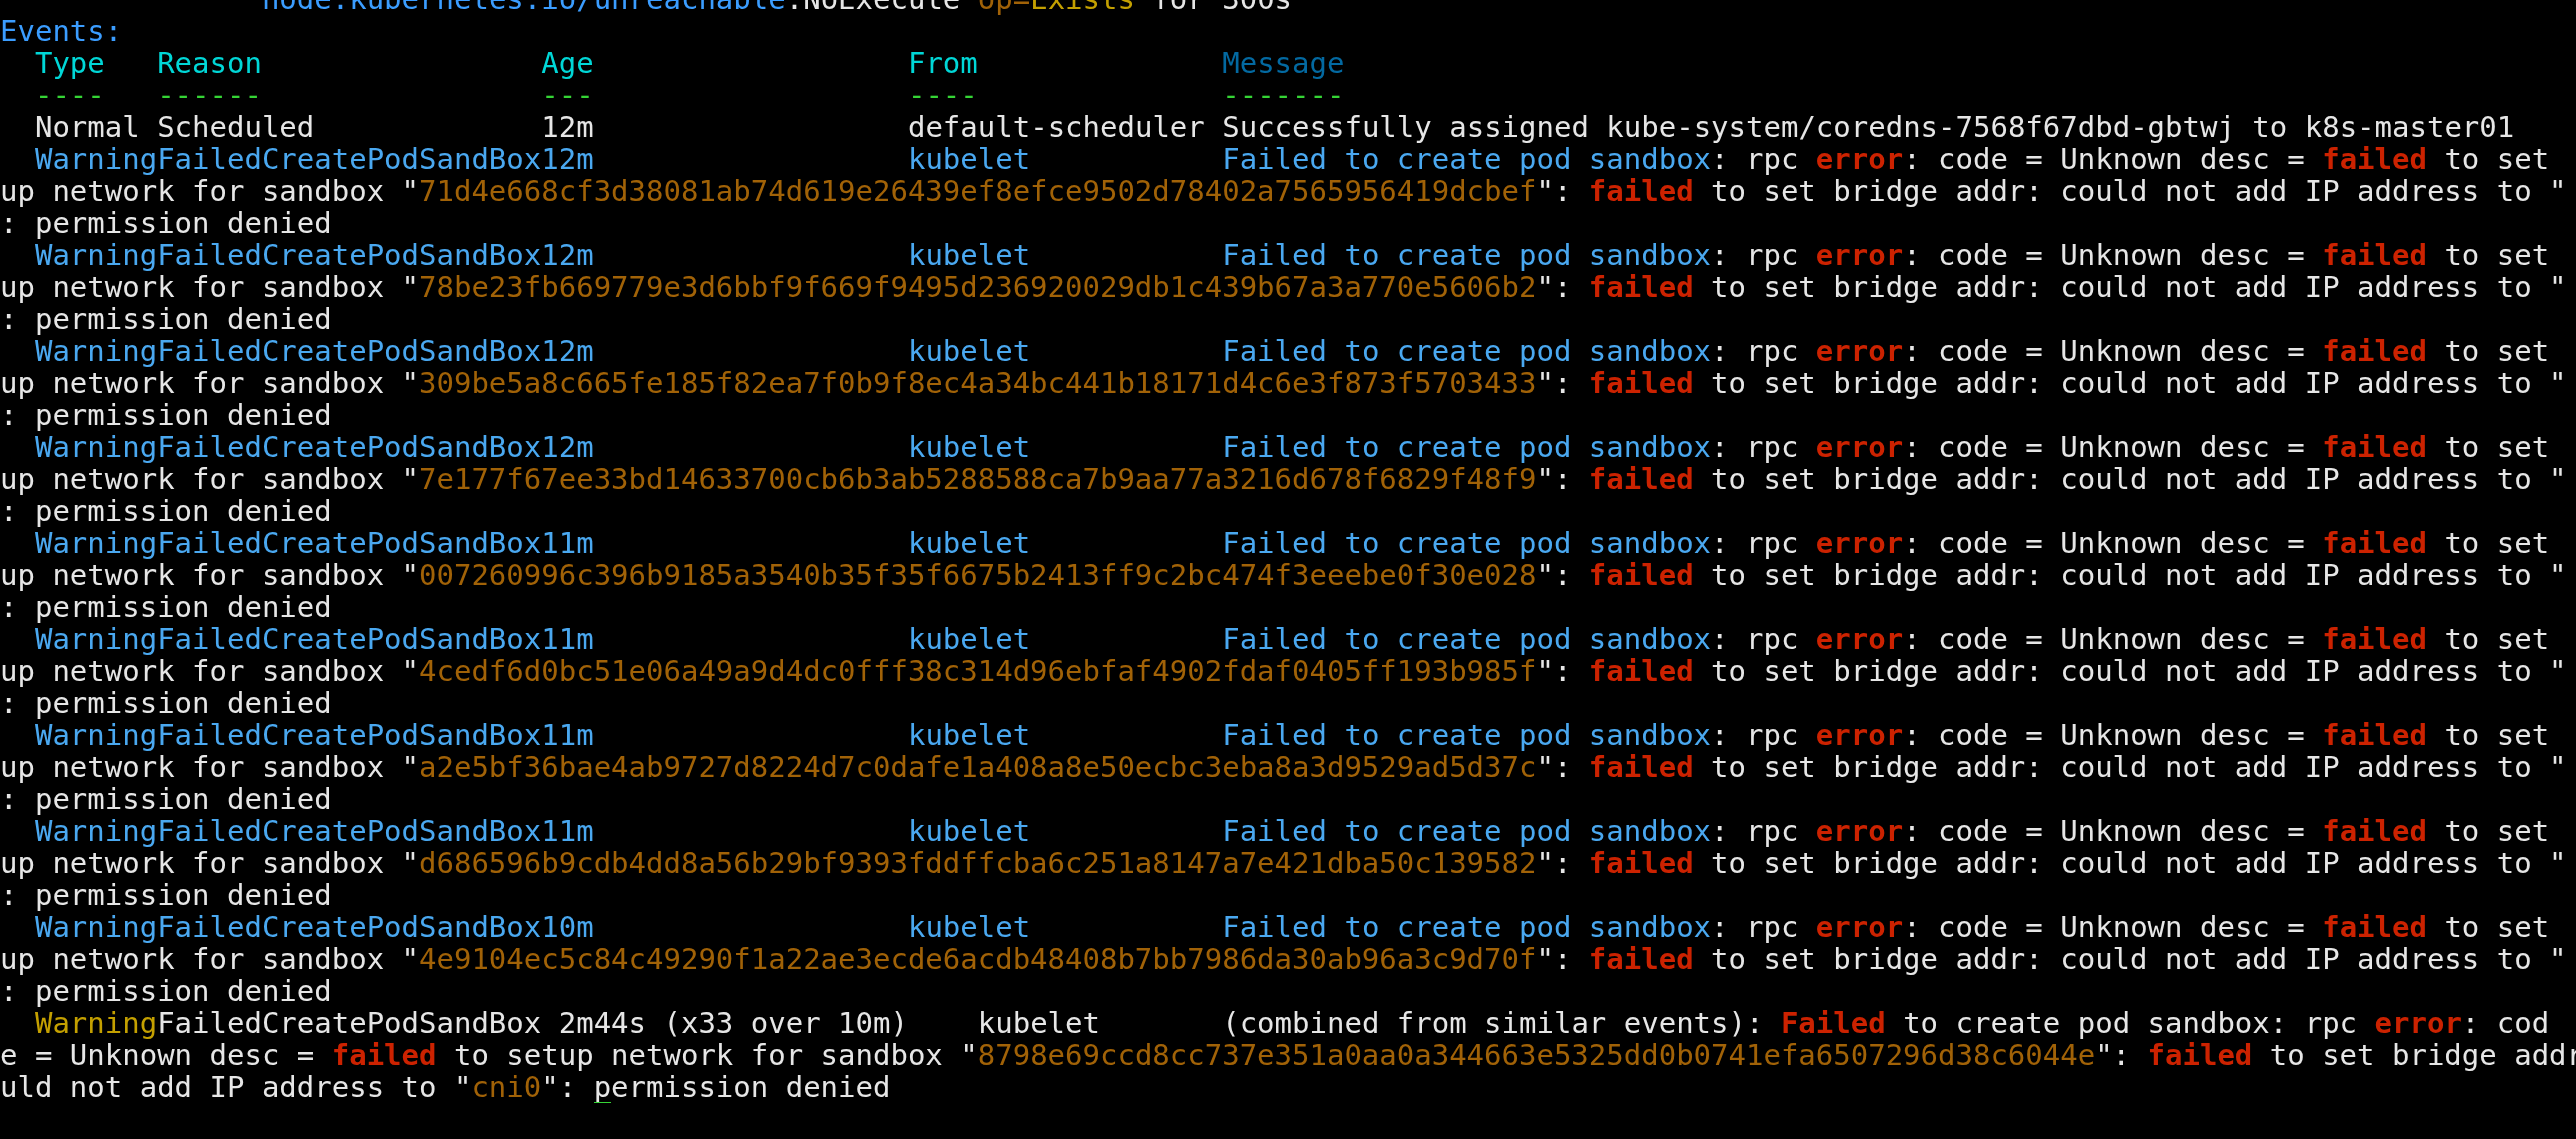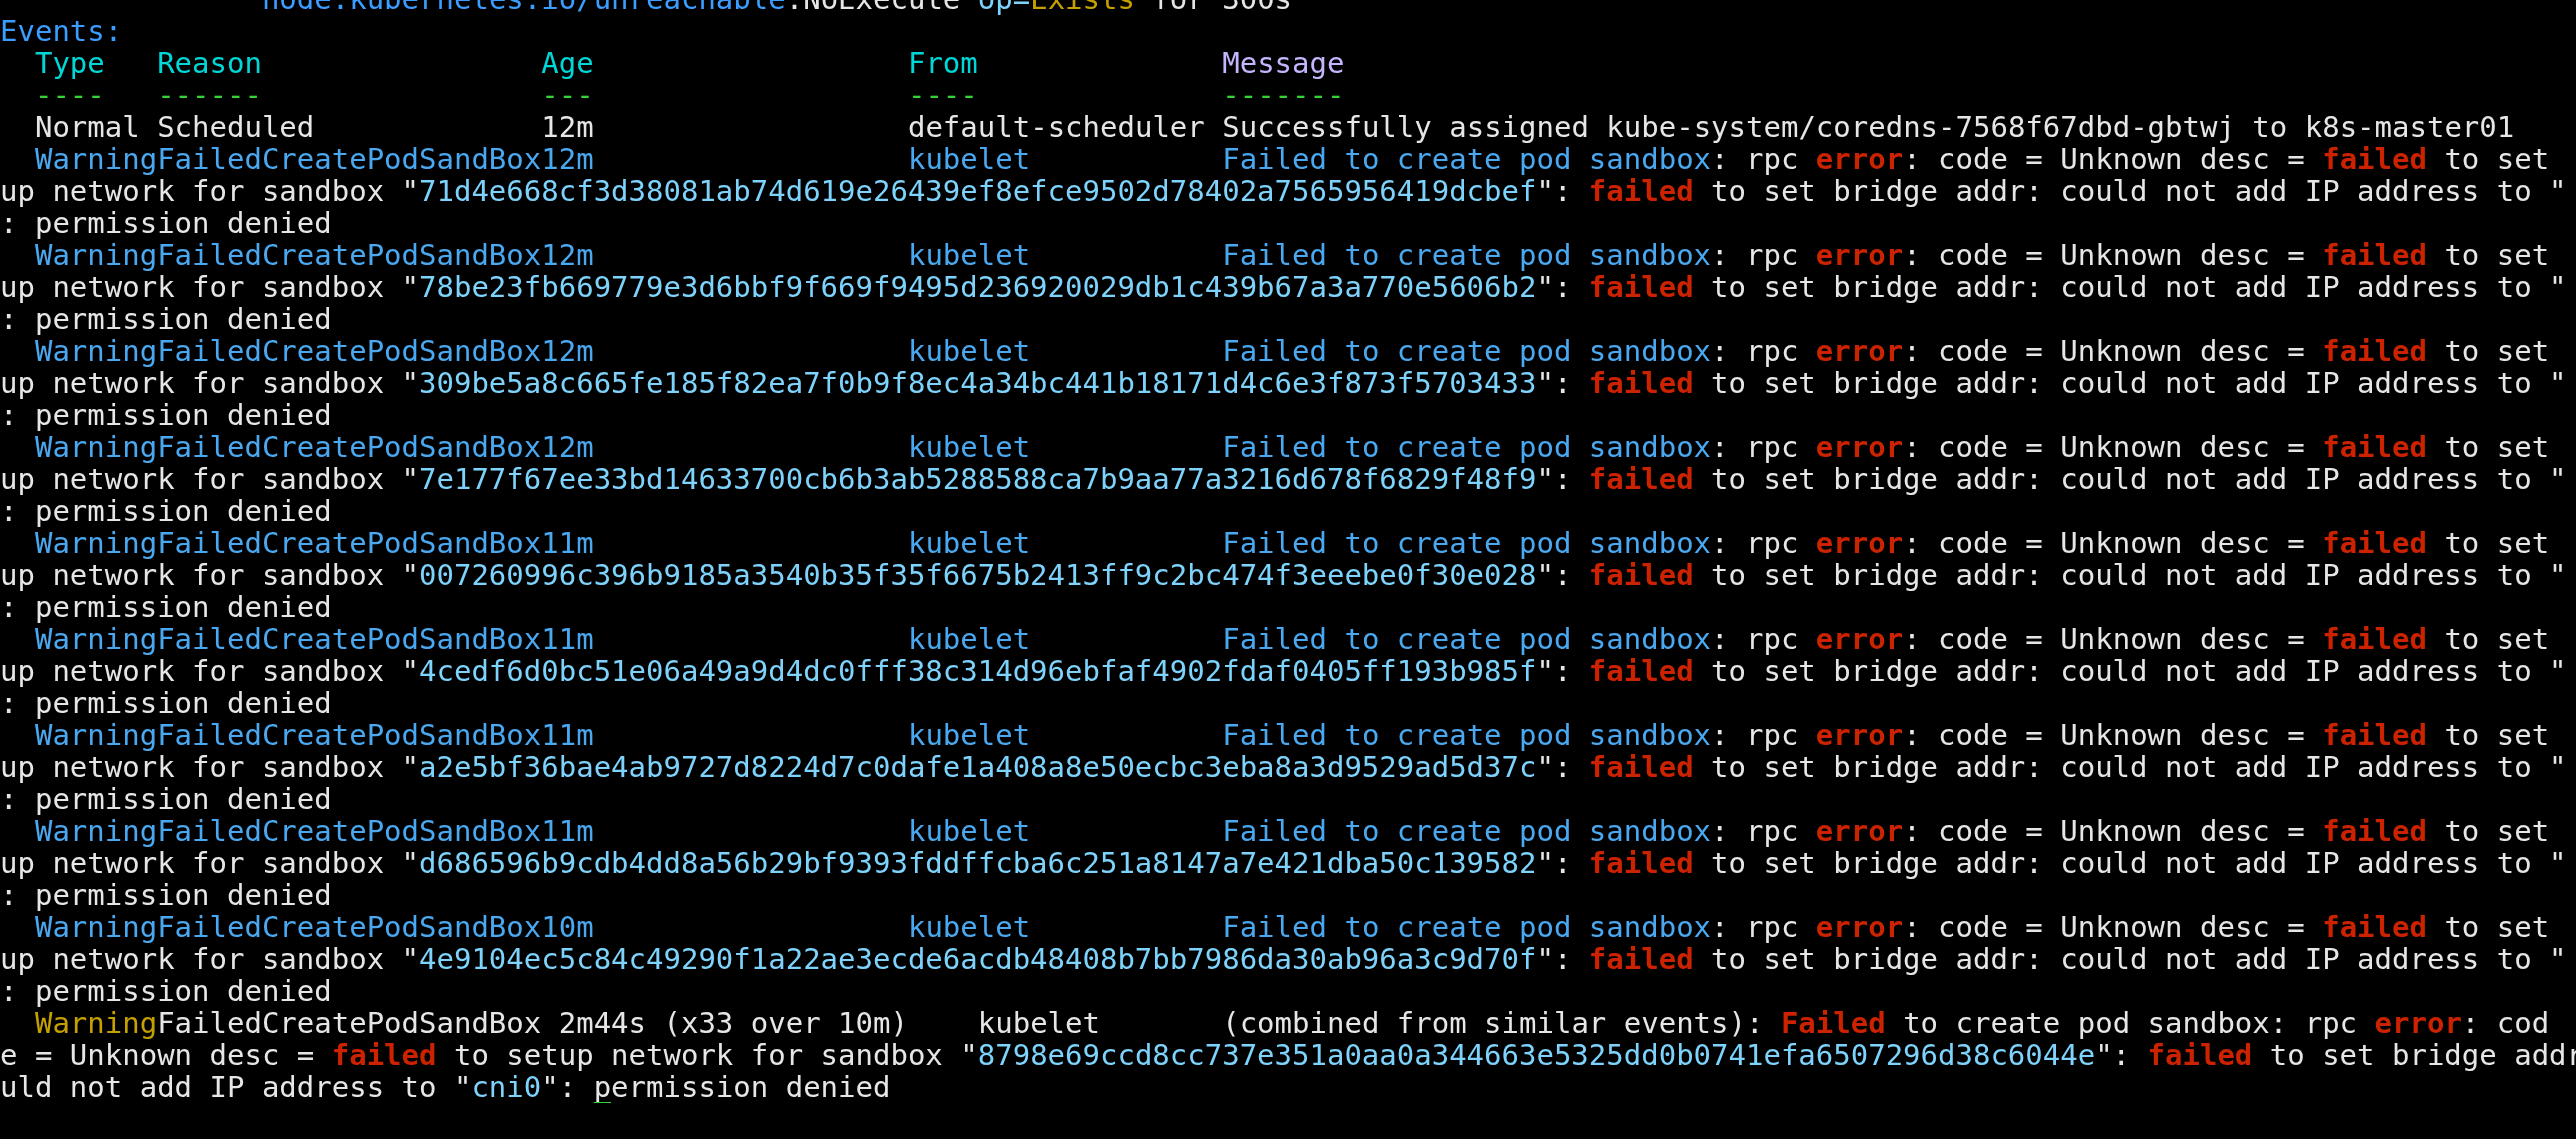--- a/index.html
+++ b/index.html
@@ -39,25 +39,25 @@
   .line.clipped .inner {
     position: relative;
     top: -17px;
     display: block;
   }
 
   
   .c-white   { color: #e6e6e6; }
   .c-blue    { color: #3b9dff; }
   .c-ltblue  { color: #4aa8f0; }
-  .c-cyan    { color: #7dd3fc; }
+  .c-cyan    { color: #a16207; }
   .c-cyanhdr { color: #00d7d7; text-align: right; }
   .c-green   { color: #35d435; }
   .c-red     { color: #cc2200; font-weight: bold; }
-  .c-magenta { color: #c4b5fd; }
+  .c-magenta { color: #0369a1; }
   .c-yellow  { color: #c4a000; }
 
   .cursor {
     display: inline-block;
     position: relative;
   }
   .cursor::after {
     content: "";
     position: absolute;
     left: 0;

